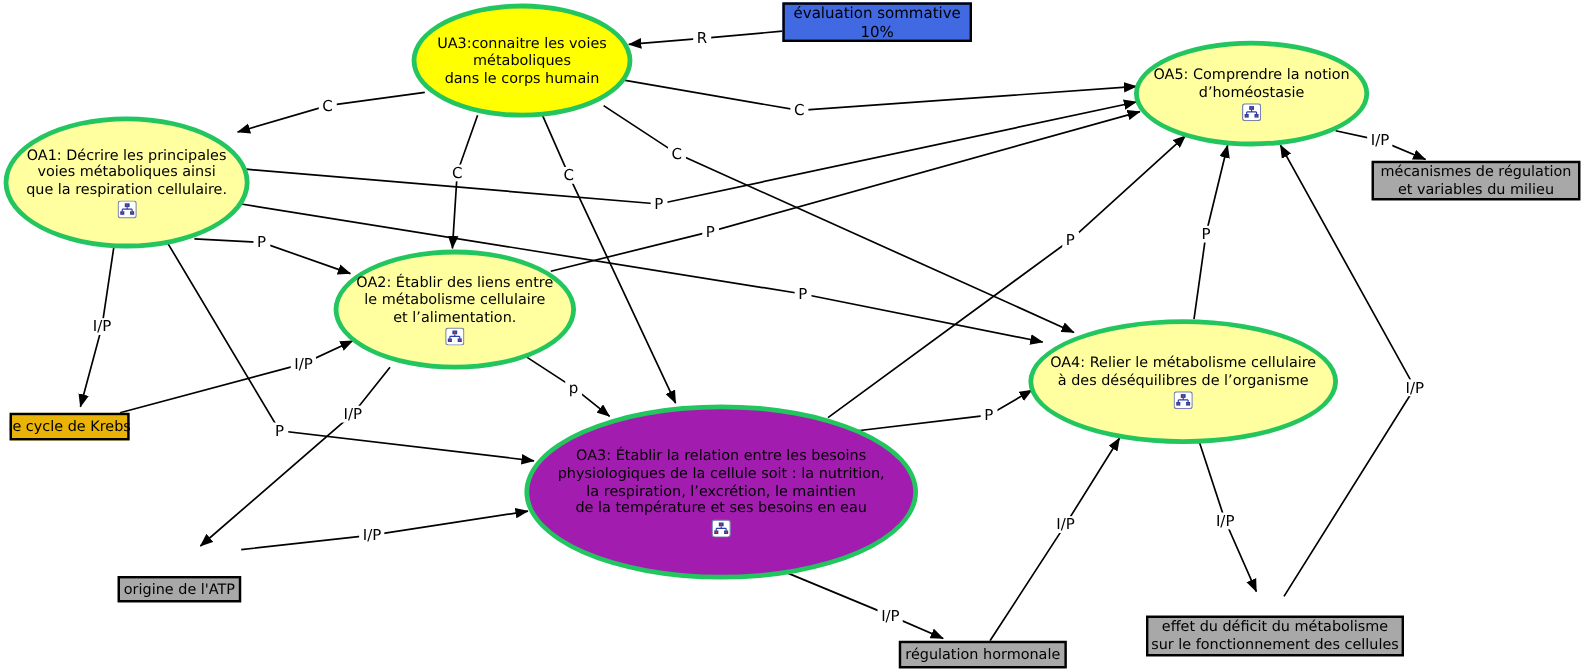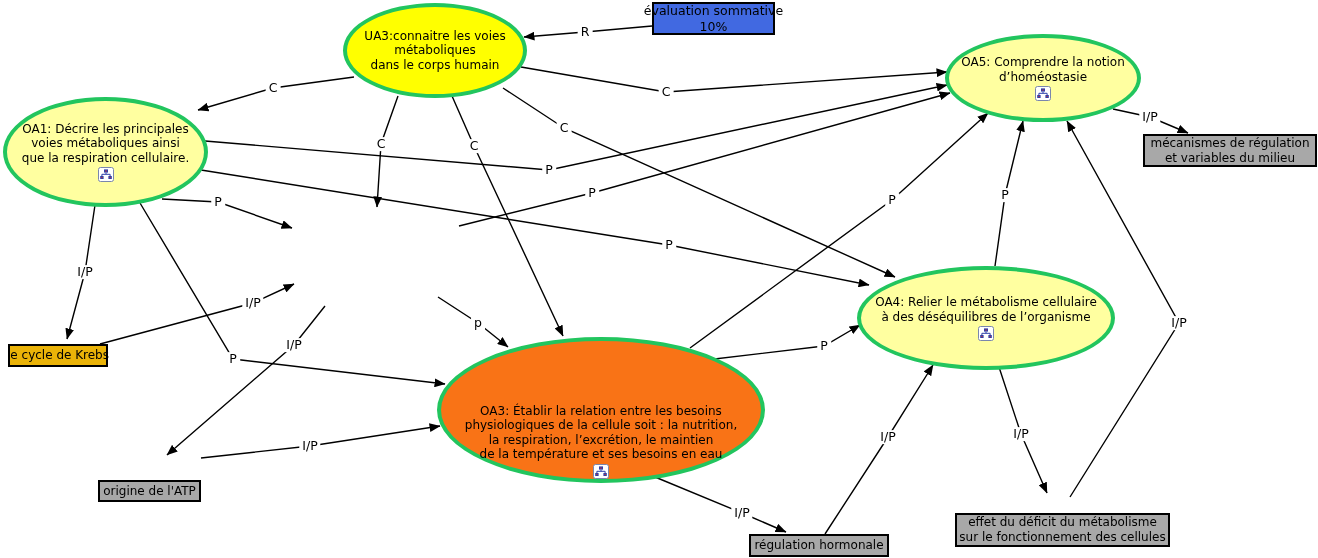--- a/index.html
+++ b/index.html
@@ -55,21 +55,21 @@
         <polyline points="706,360 824,346 860,325" marker-end="url(#arrow)"></polyline>
       </g>
   </svg>
 
   <div class="node ellipse" style="left: 343px; top: 3px; width: 184px; height: 95px; background: rgb(255, 255, 0);">
     <div class="node-label">UA3:connaitre les voies
 métaboliques
 dans le corps humain</div>
   </div>
 
-  <div class="node rect" style="left: 652px; top: 2px; width: 123px; height: 33px; font-size: 12.5px; background: rgb(65, 105, 225);">
+  <div class="node rect" style="left: 652px; top: 2px; width: 158px; height: 33px; font-size: 12.5px; background: rgb(65, 105, 225);">
     <div class="node-label">évaluation sommative
 10%</div>
   </div>
 
   <div class="node ellipse" style="left: 3px; top: 97px; width: 205px; height: 110px; background: rgb(255, 255, 160);">
     <div class="node-label">OA1: Décrire les principales
 voies métaboliques ainsi
 que la respiration cellulaire.</div>
     <span class="res-icon">
       <svg width="16" height="15" viewBox="0 0 16 15">
@@ -78,22 +78,39 @@
         <circle cx="8" cy="4" r="0.8" fill="#cc3333"></circle>
         <path d="M8 5.7 V7.3 M3.9 7.3 H12.1 M3.9 7.3 V9 M12.1 7.3 V9" stroke="#2b3faa" fill="none" stroke-width="1"></path>
         <rect x="2.2" y="9" width="3.4" height="3" fill="#2b3faa"></rect>
         <rect x="10.4" y="9" width="3.4" height="3" fill="#2b3faa"></rect>
         <circle cx="3.9" cy="10.5" r="0.7" fill="#cc3333"></circle>
         <circle cx="12.1" cy="10.5" r="0.7" fill="#cc3333"></circle>
       </svg>
     </span>
   </div>
 
-
-  <div class="node ellipse" style="left: 437px; top: 337px; width: 328px; height: 146px; background: #f97316; justify-content: flex-end;">
+  <div class="node ellipse" style="left: 278px; top: 208px; width: 202px; height: 100px; background: rgb(255, 255, 160);">
+    <div class="node-label">OA2: Établir des liens entre
+le métabolisme cellulaire
+et l’alimentation.</div>
+    <span class="res-icon">
+      <svg width="16" height="15" viewBox="0 0 16 15">
+        <rect x="0.5" y="0.5" width="15" height="14" rx="2" fill="#ffffff" stroke="#7a87ad"></rect>
+        <rect x="6" y="2.4" width="4" height="3.2" fill="#2b3faa"></rect>
+        <circle cx="8" cy="4" r="0.8" fill="#cc3333"></circle>
+        <path d="M8 5.7 V7.3 M3.9 7.3 H12.1 M3.9 7.3 V9 M12.1 7.3 V9" stroke="#2b3faa" fill="none" stroke-width="1"></path>
+        <rect x="2.2" y="9" width="3.4" height="3" fill="#2b3faa"></rect>
+        <rect x="10.4" y="9" width="3.4" height="3" fill="#2b3faa"></rect>
+        <circle cx="3.9" cy="10.5" r="0.7" fill="#cc3333"></circle>
+        <circle cx="12.1" cy="10.5" r="0.7" fill="#cc3333"></circle>
+      </svg>
+    </span>
+  </div>
+
+  <div class="node ellipse" style="left: 437px; top: 337px; width: 328px; height: 146px; background: #a21caf;">
     <div class="node-label">OA3: Établir la relation entre les besoins
 physiologiques de la cellule soit : la nutrition,
 la respiration, l’excrétion, le maintien
 de la température et ses besoins en eau</div>
     <span class="res-icon">
       <svg width="16" height="15" viewBox="0 0 16 15">
         <rect x="0.5" y="0.5" width="15" height="14" rx="2" fill="#ffffff" stroke="#7a87ad"></rect>
         <rect x="6" y="2.4" width="4" height="3.2" fill="#2b3faa"></rect>
         <circle cx="8" cy="4" r="0.8" fill="#cc3333"></circle>
         <path d="M8 5.7 V7.3 M3.9 7.3 H12.1 M3.9 7.3 V9 M12.1 7.3 V9" stroke="#2b3faa" fill="none" stroke-width="1"></path>

